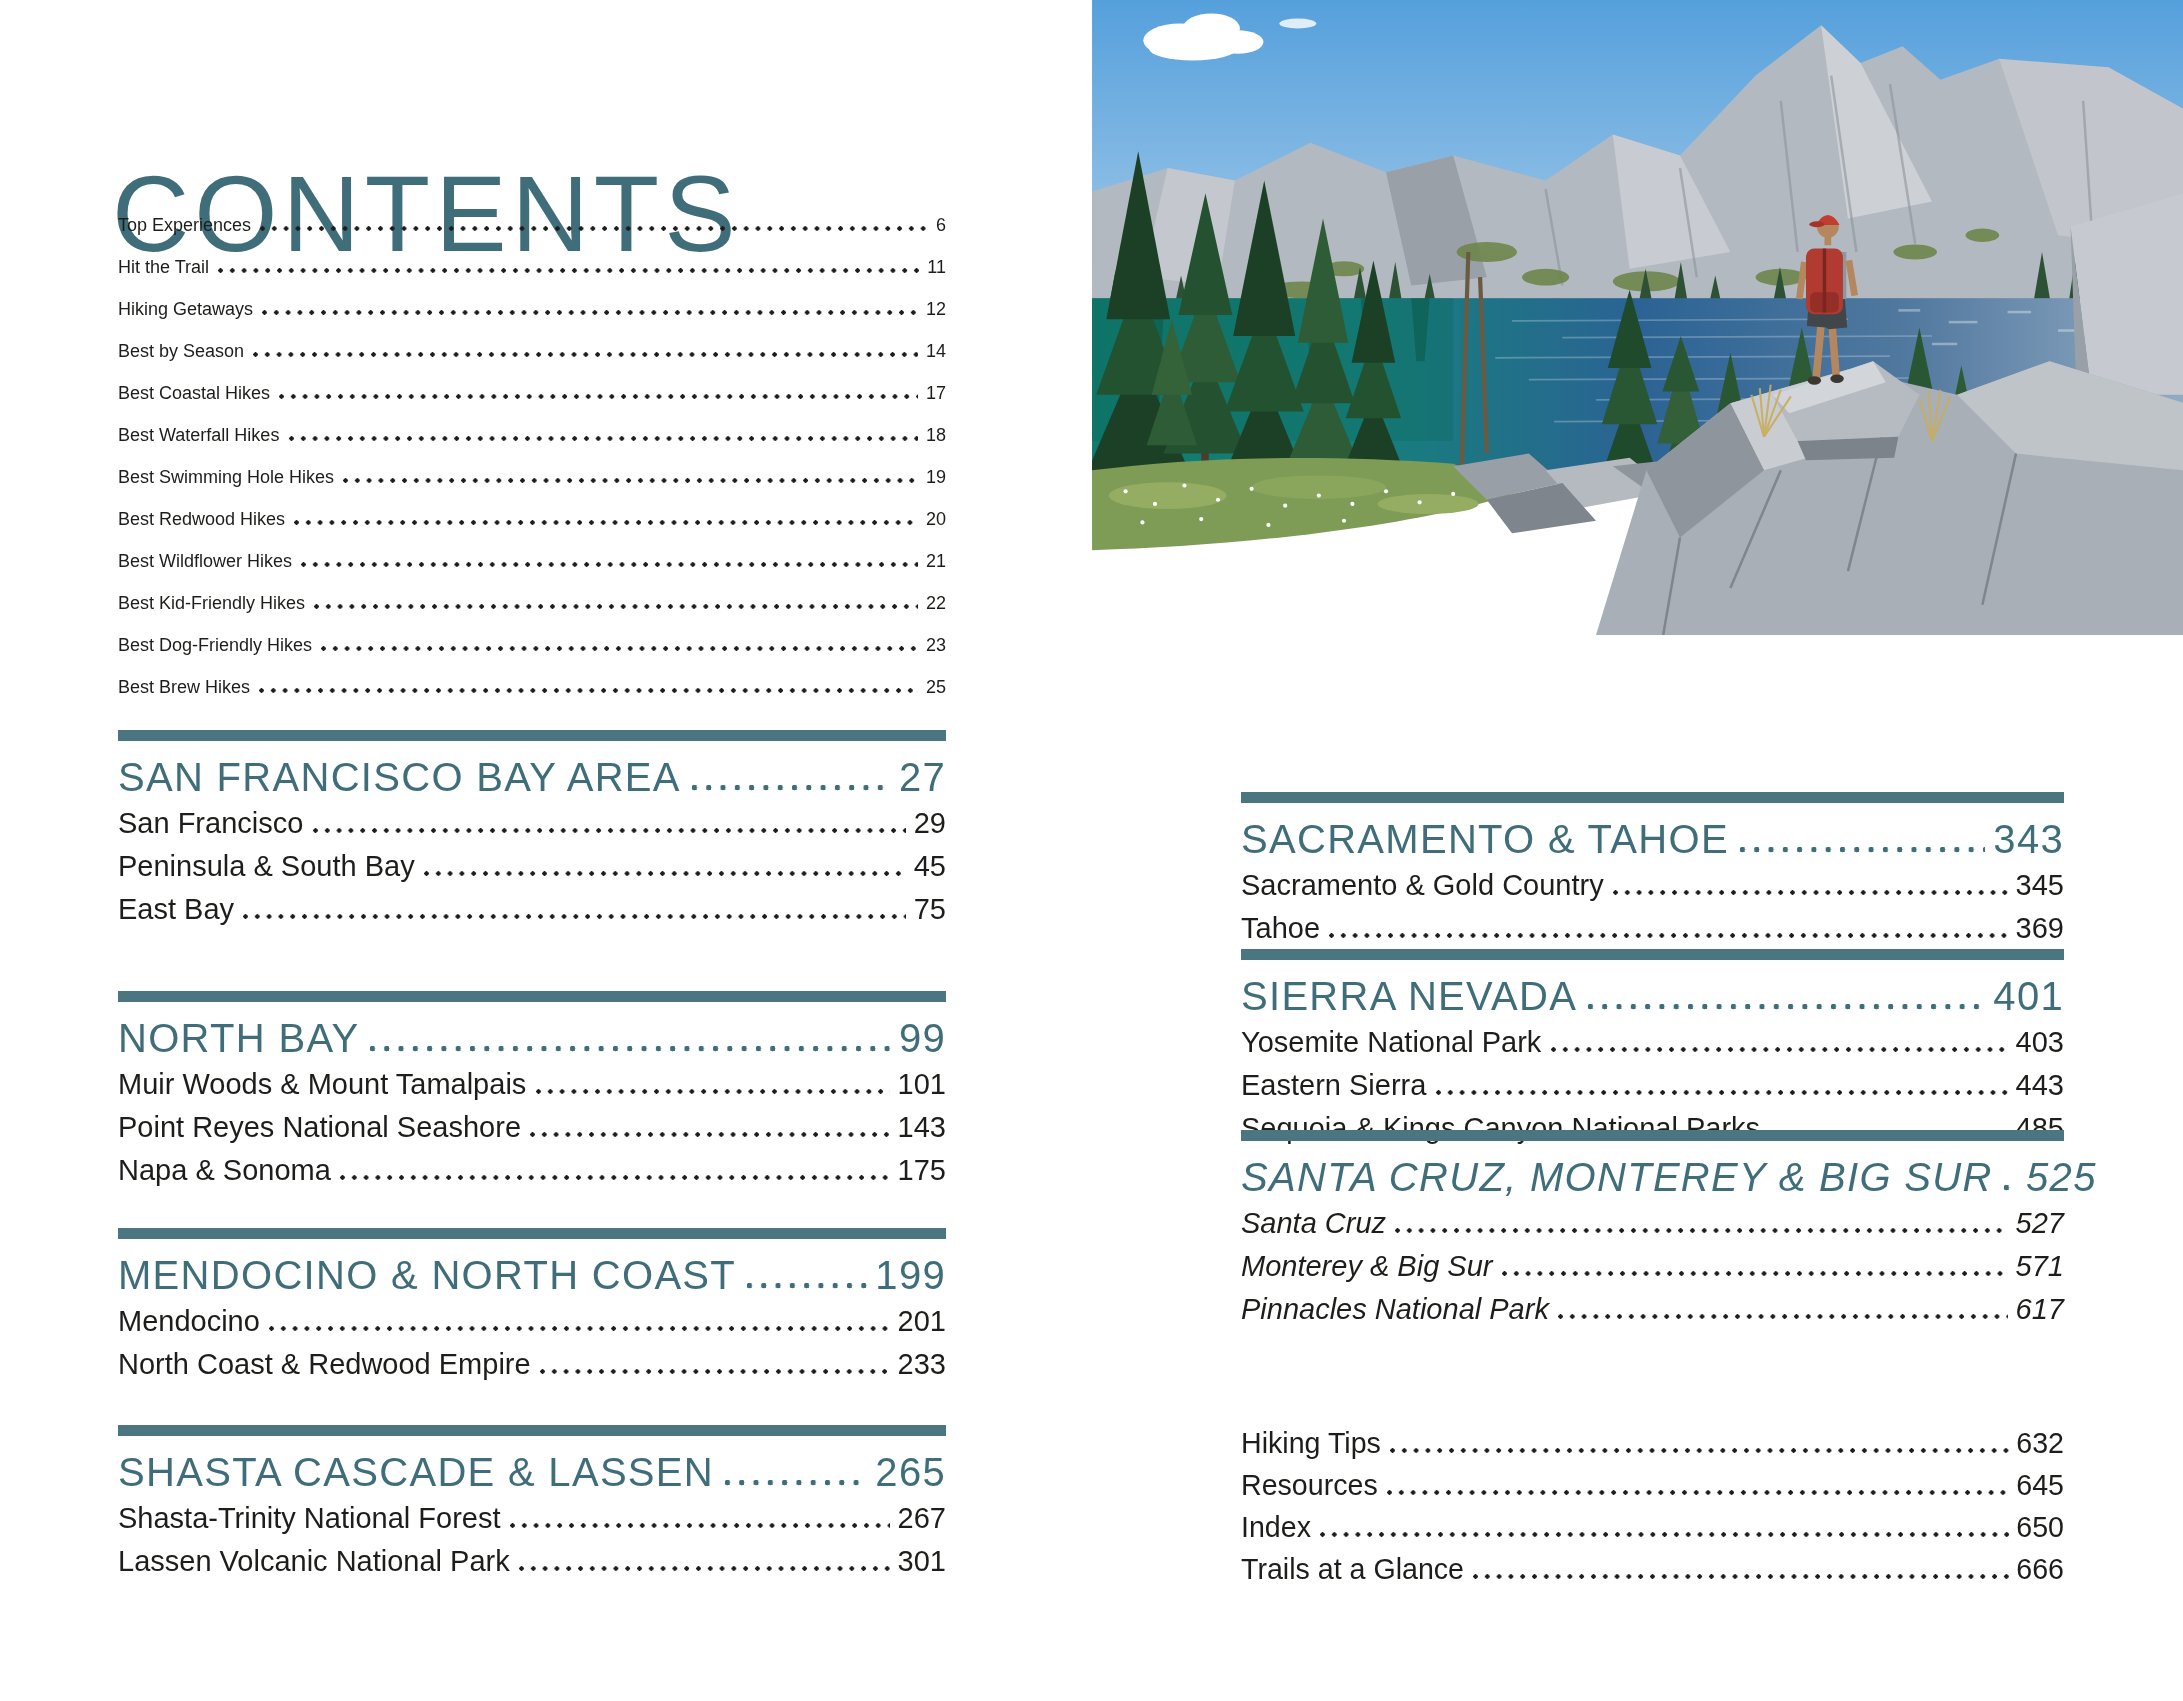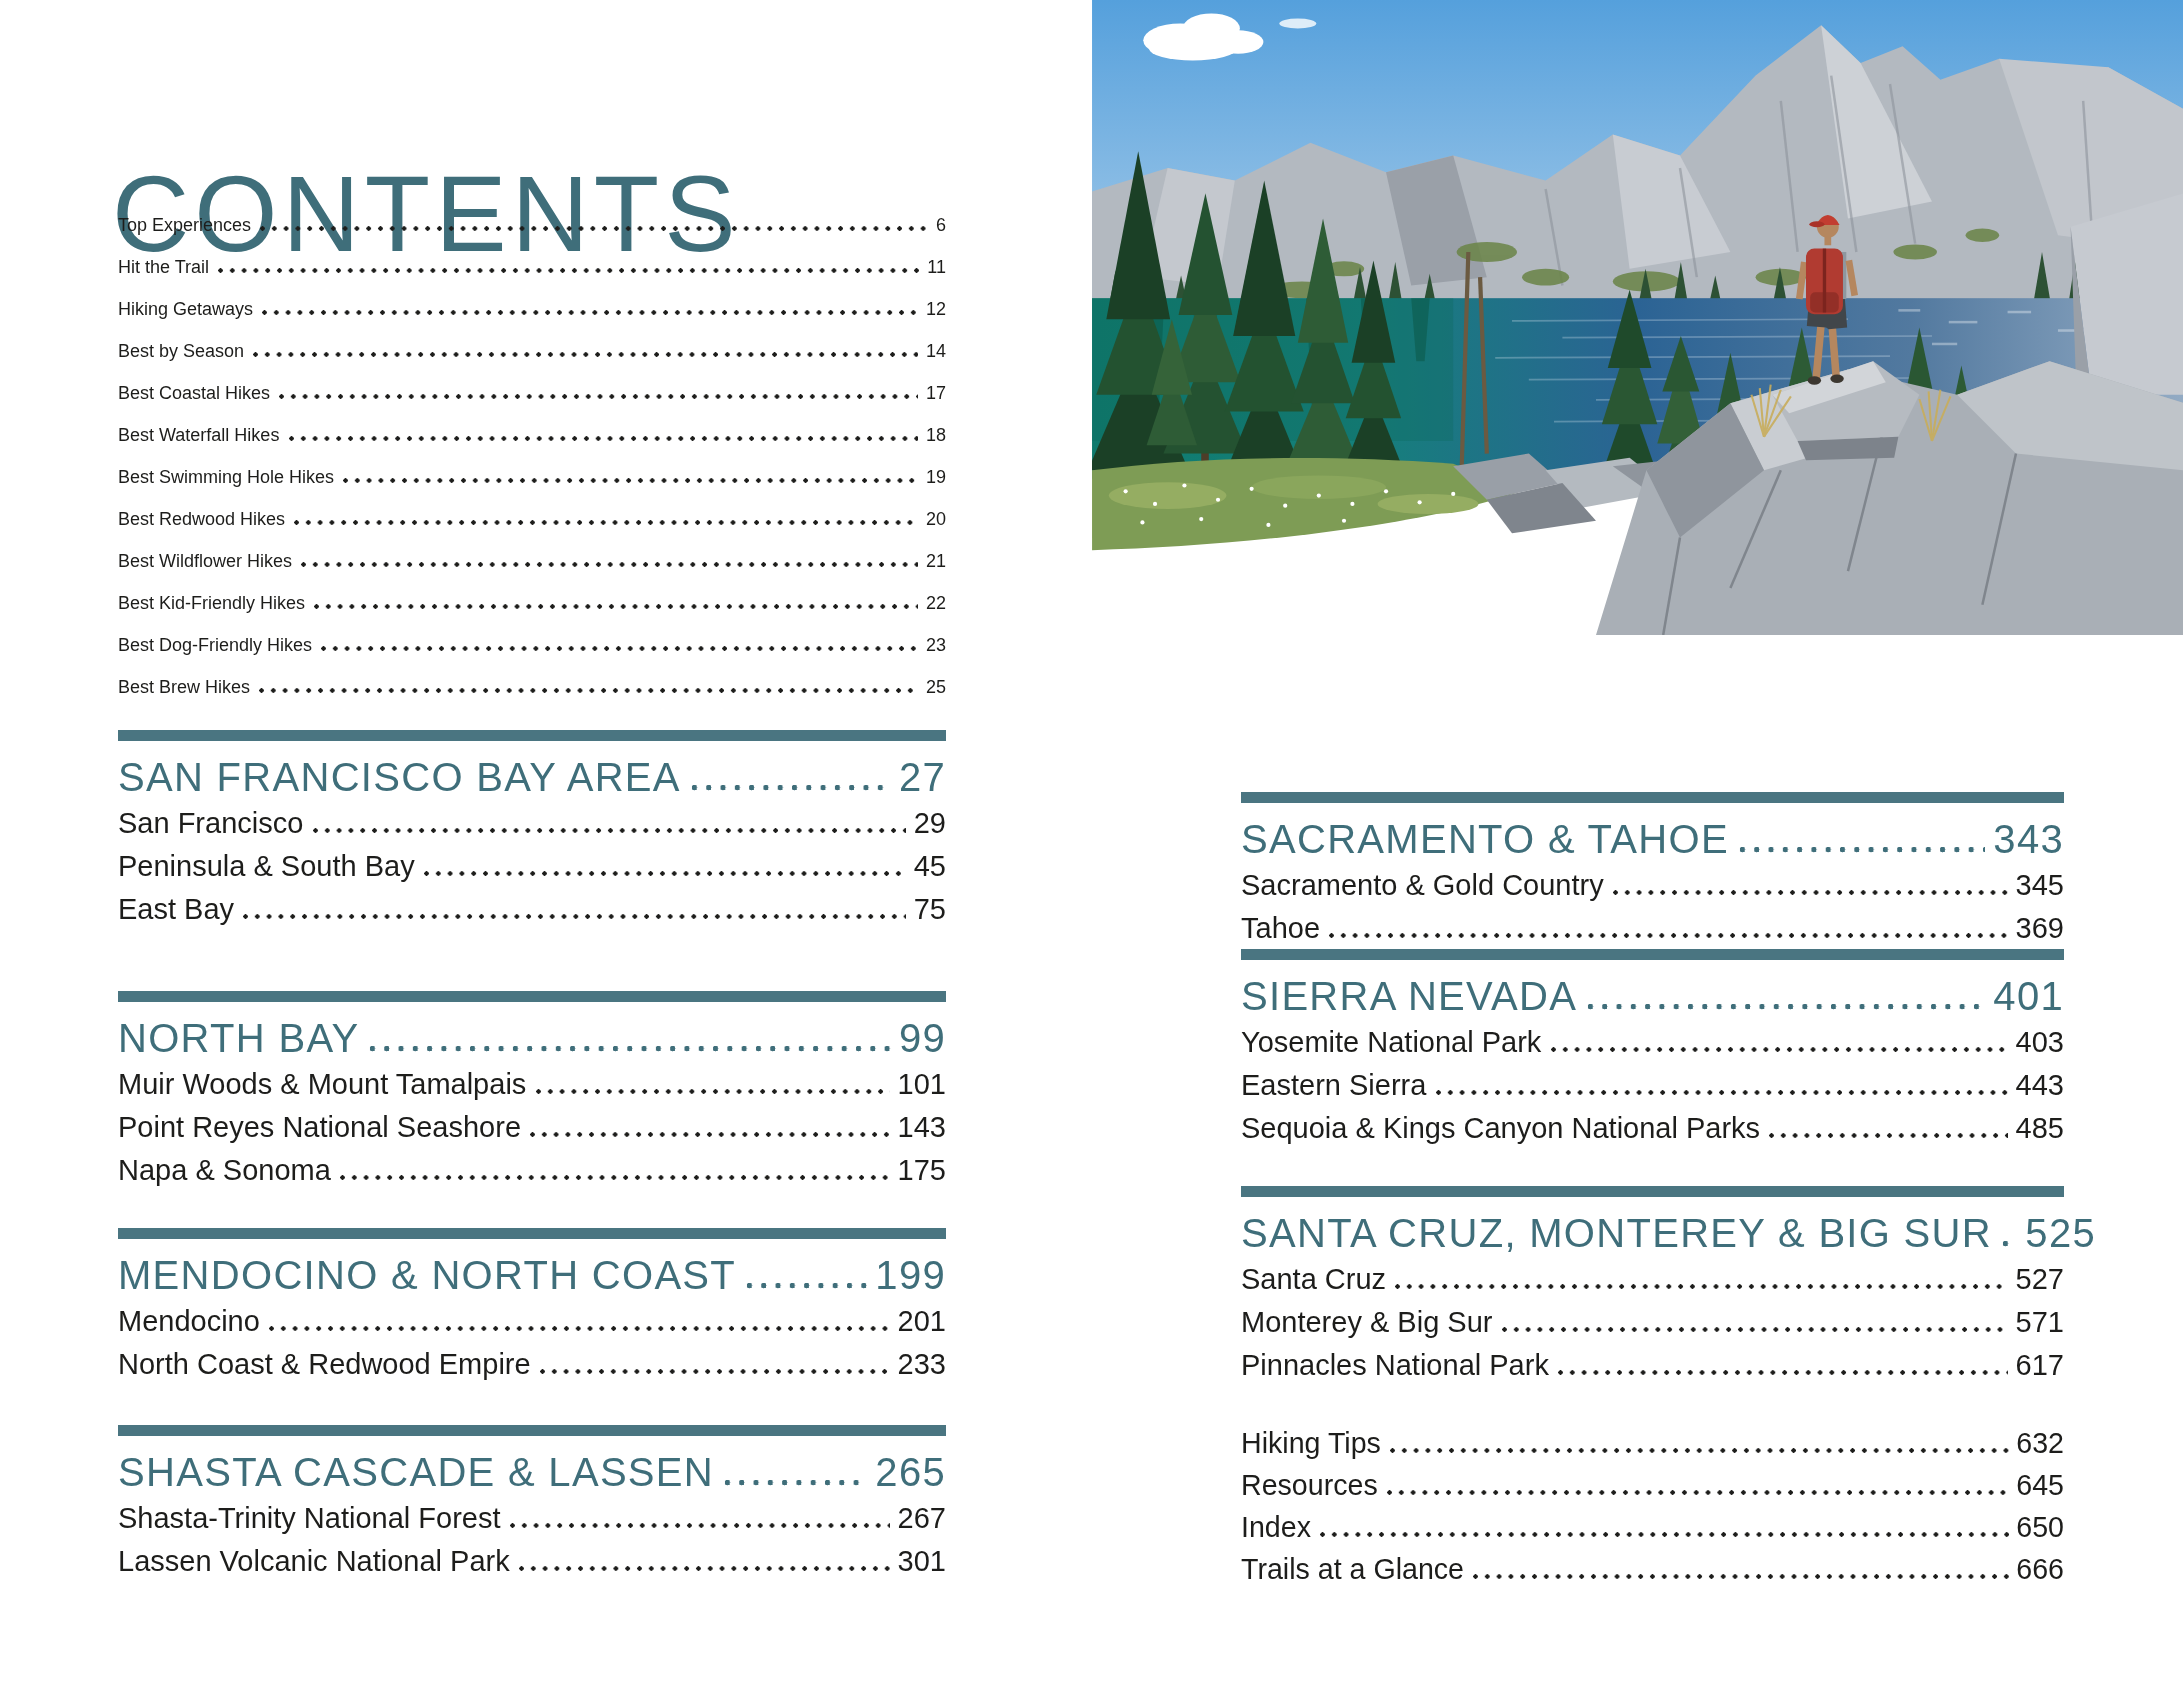--- a/index.html
+++ b/index.html
@@ -27,21 +27,21 @@
                        left center / 14.3px 6.7px repeat-x; }
 
   .bar { height:11px; background:#4a7581; }
 
   #front-matter { position:absolute; left:118px; top:204px; width:828px; }
   #back-matter  { position:absolute; left:1241px; top:1422px; width:823px; }
 
   .section { position:absolute; width:828px; left:118px; }
   .section.right { left:1241px; width:823px; }
   #sec-l0 { top:730px; }  #sec-l1 { top:991px; } #sec-l2 { top:1228px; } #sec-l3 { top:1425px; }
-  #sec-r0 { top:792px; }  #sec-r1 { top:949px; } #sec-r2 { top:1186px; }
+  #sec-r0 { top:792px; }  #sec-r1 { top:949px; } #sec-r2 { top:1130px;font-style:italic; }
 
   #hero-photo { position:absolute; left:1092px; top:0; width:1092px; height:635px; overflow:hidden; }
   #hero-photo svg { display:block; }
 </style>
 </head>
 <body>
 
 <h1 id="page-title">CONTENTS</h1>
 
 <div id="front-matter">

